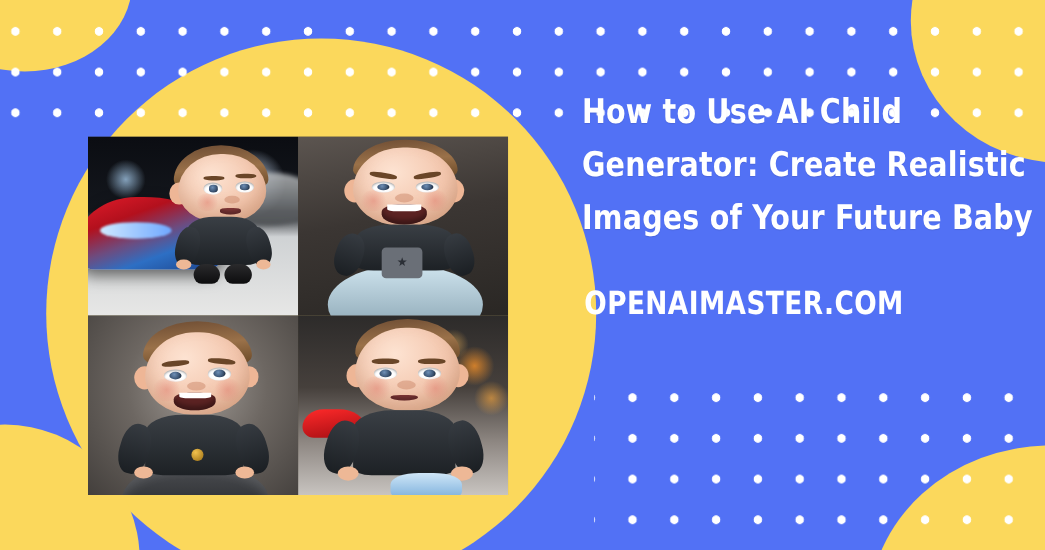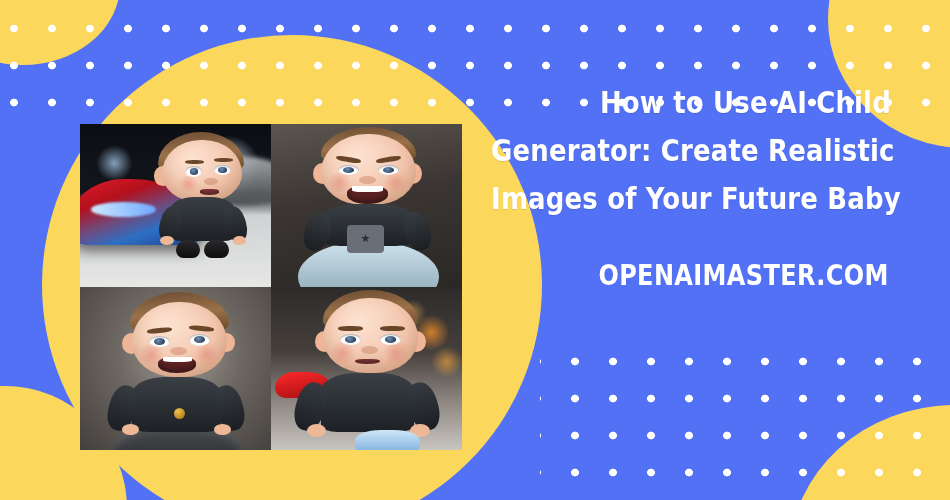--- a/index.html
+++ b/index.html
@@ -188,24 +188,24 @@
       linear-gradient(180deg, #2d2b2a 0%, #46403c 40%, #8d8681 70%, #c8c4c0 100%); }
   #p4 .toycar { position:absolute; left:2%; top:52%; width:30%; height:16%;
     border-radius: 34% 42% 18% 18% / 62% 62% 38% 38%;
     background: linear-gradient(170deg,#ff2a2a,#a30d12); }
   #p4 .bluebag { position:absolute; left:44%; bottom:-4%; width:34%; height:16%;
     border-radius:40%; background: linear-gradient(180deg,#cfe6f7,#6fa7d8); }
 
   
   #text-col {
     position: absolute;
-    left: 476px;
+    left: 514px;
     top: 78px;
     width: 430px;
-    text-align: right;
+    text-align: left;
   }
   #headline {
     margin: 0;
     color: #ffffff;
     font-family: "Liberation Sans Narrow", "DejaVu Sans Condensed", "Liberation Sans", sans-serif;
     font-weight: bold;
     font-size: 31px;
     line-height: 48px;
     letter-spacing: .2px;
     transform: scaleX(.93);

